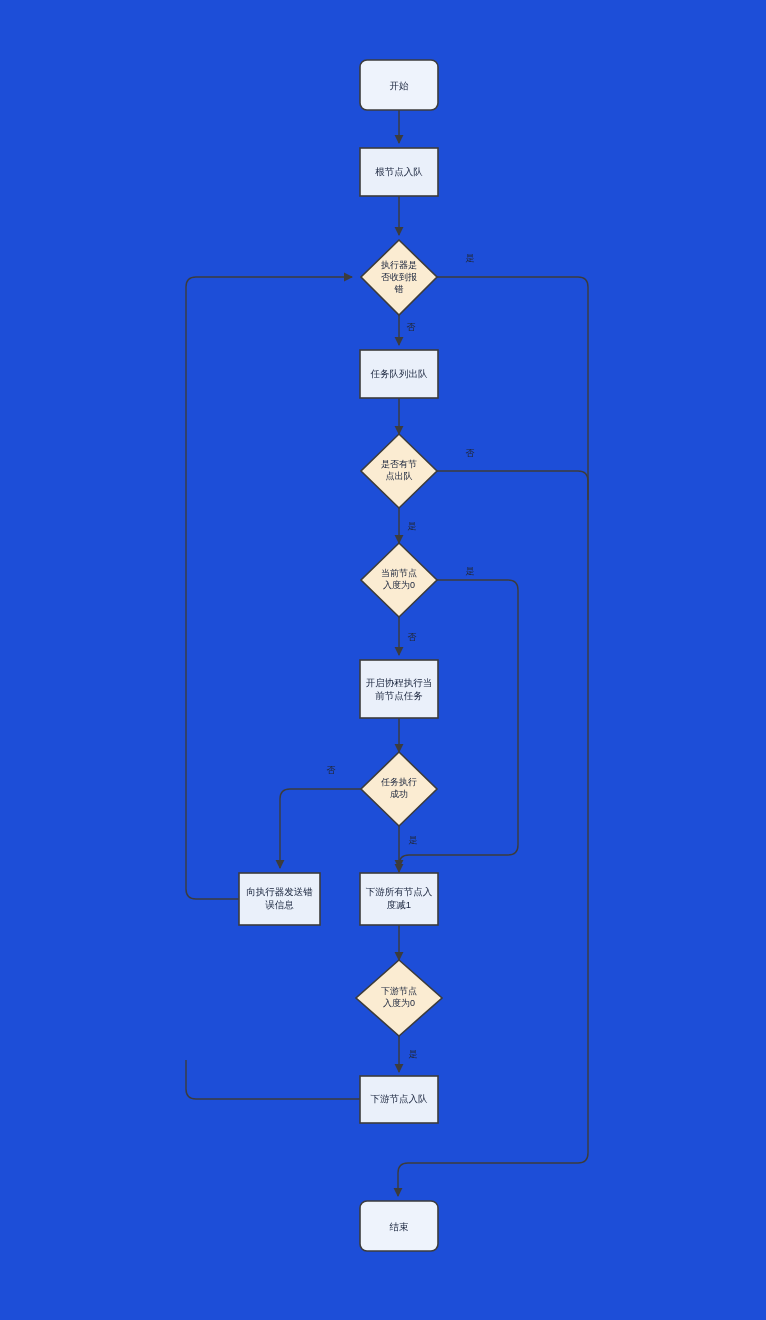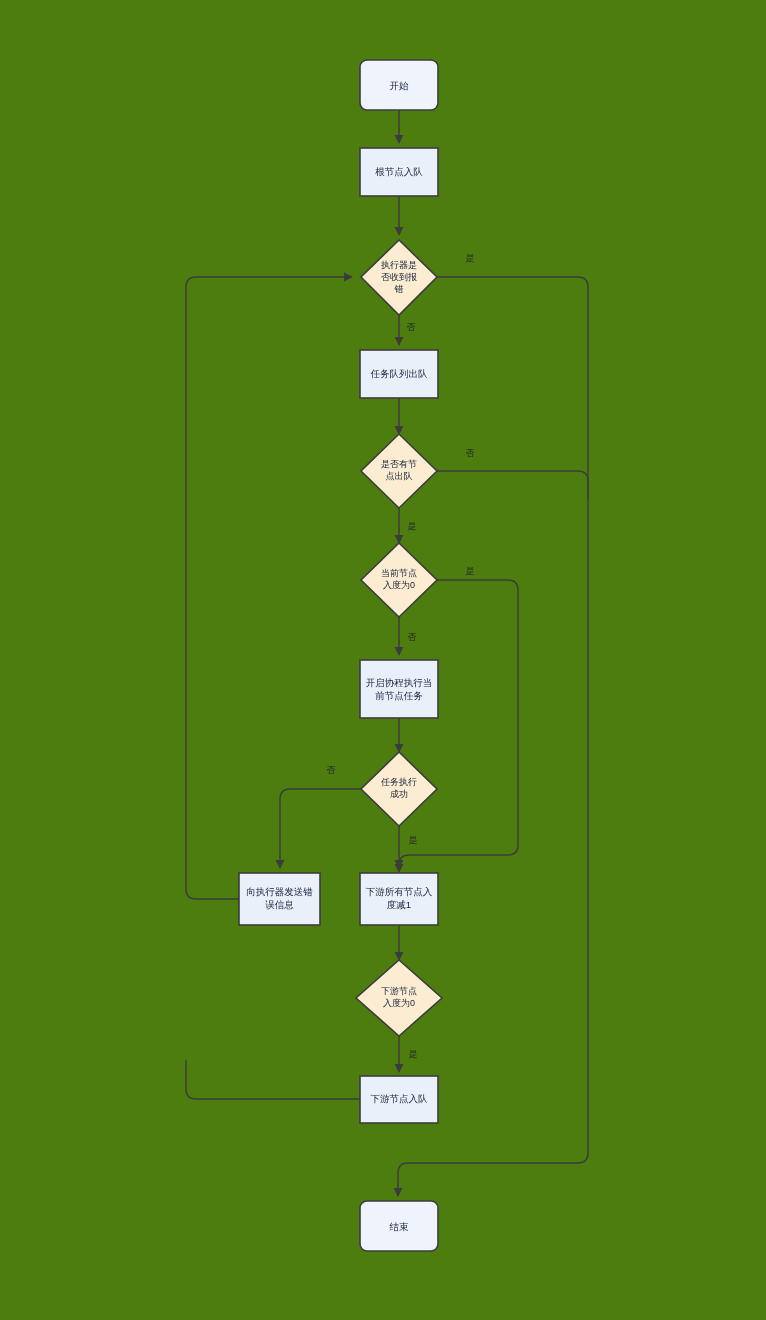--- a/index.html
+++ b/index.html
@@ -10,21 +10,21 @@
   body {
     width: 766px;
     height: 1320px;
     font-family: "Liberation Sans", "DejaVu Sans", sans-serif;
     overflow: hidden;
   }
   #flow-canvas {
     position: relative;
     width: 766px;
     height: 1320px;
-    background: #4d7c0f;
+    background: #1d4ed8;
   }
   svg.diagram {
     position: absolute;
     top: 0;
     left: 0;
     width: 766px;
     height: 1320px;
     display: block;
   }
   .node-shape {

